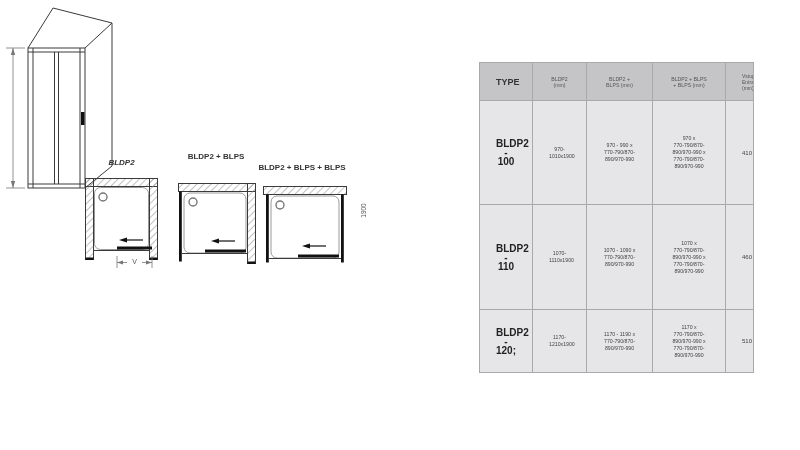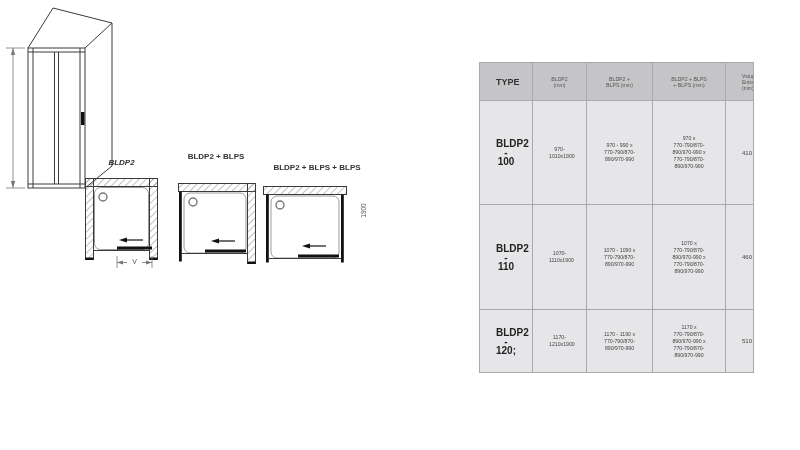--- a/index.html
+++ b/index.html
@@ -4,21 +4,21 @@
 <style>
   html,body{margin:0;padding:0;background:#fff;}
   .page{position:relative;width:800px;height:450px;background:#ffffff;overflow:hidden;
         font-family:"Liberation Sans", sans-serif;}
 
   
   .diag-label{position:absolute;font-size:8px;font-weight:700;color:#333;
               text-align:center;white-space:nowrap;letter-spacing:0;}
   #lbl1{left:85px;top:158px;width:73px;font-style:italic;}
   #lbl2{left:176px;top:152px;width:80px;}
-  #lbl3{left:267px;top:163px;width:100px;}
+  #lbl3{left:252px;top:163px;width:100px;}
 
   .diag-svg{position:absolute;}
   #svg1{left:85px;top:176px;}
   #svg2{left:178px;top:181px;}
   #svg3{left:262px;top:184px;}
   #svgIso{left:355px;top:100px;}
 
   .dim-label{position:absolute;font-size:7px;color:#555;text-align:center;}
   #vlbl{left:124px;top:258px;width:21px;}
   #hlbl{left:348px;top:207px;width:30px;transform:rotate(-90deg);transform-origin:center;

